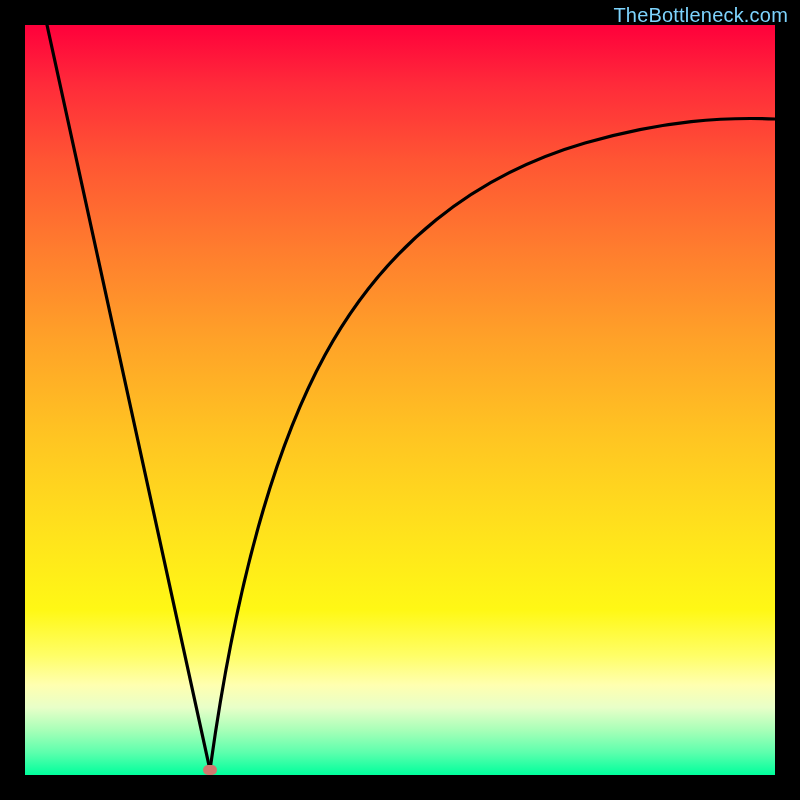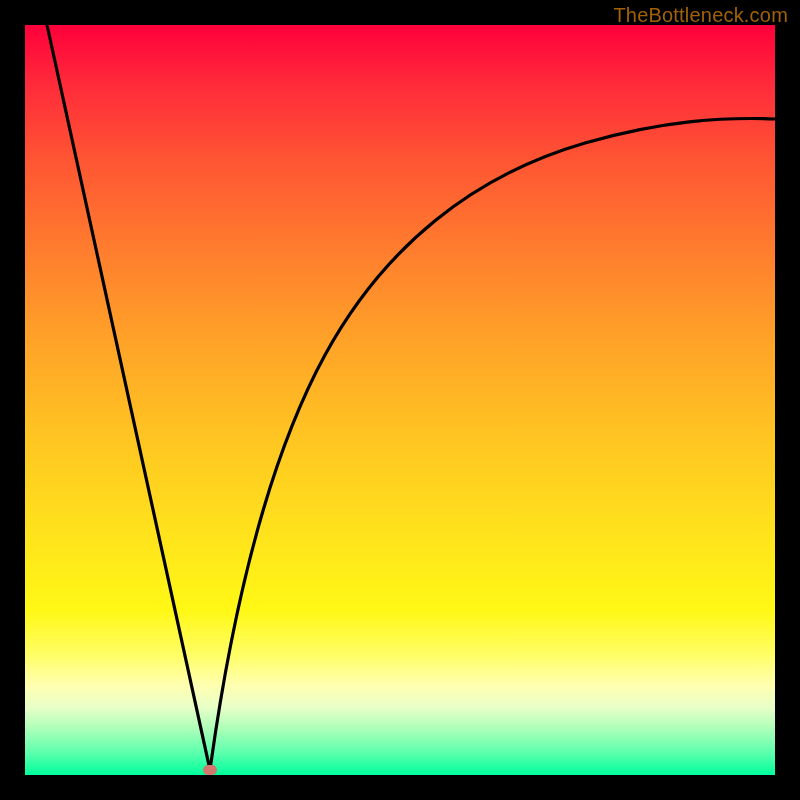--- a/index.html
+++ b/index.html
@@ -31,21 +31,21 @@
       #e8ffc8 91%,
       #a8ffb8 94%,
       #5dffad 97%,
       #00ff9c 100%
     );
   }
   .watermark {
     position: absolute;
     top: 4px;
     right: 12px;
-    color: #a16207;
+    color: #7dd3fc;
     font-size: 20px;
     font-weight: 400;
     letter-spacing: 0.2px;
     z-index: 5;
     margin-left: 44px;
   }
   svg.curve {
     position: absolute;
     left: 25px;
     top: 25px;

